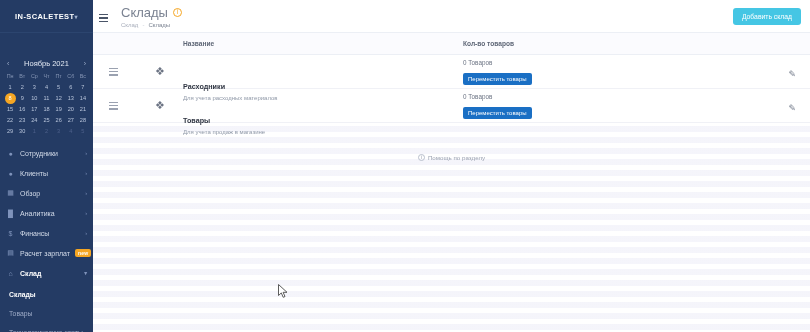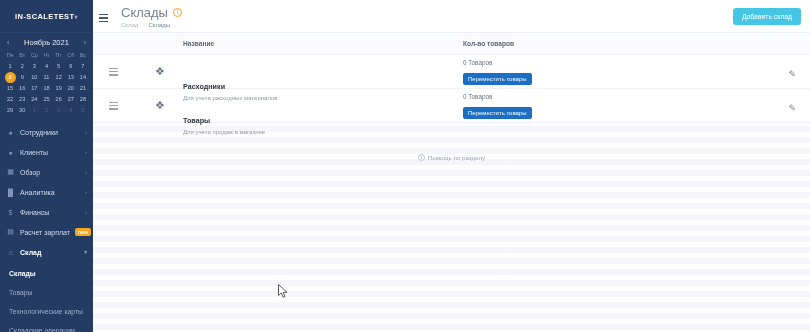--- a/index.html
+++ b/index.html
@@ -26,21 +26,21 @@
     gap: 0;
     color: #ffffff;
     font-size: 7.5px;
     font-weight: bold;
     letter-spacing: .4px;
     border-bottom: 1px solid #2c456f;
   }
   .brand .chev { font-size: 6px; color: #9fb0cc; }
 
   
-  .calendar { padding: 4px 4px 5px 4px; }
+  .calendar { padding: 4px 4px 5px 4px; margin-top: 21px; }
   .cal-head {
     display: flex; align-items: center; justify-content: space-between;
     padding: 1px 3px 3px 3px;
   }
   .cal-head .nav { font-size: 7px; color: #9fb0cc; cursor: pointer; }
   .cal-title { font-size: 7.5px; color: #e3e9f3; }
   .cal-grid {
     display: grid;
     grid-template-columns: repeat(7, 1fr);
     row-gap: 1px;

